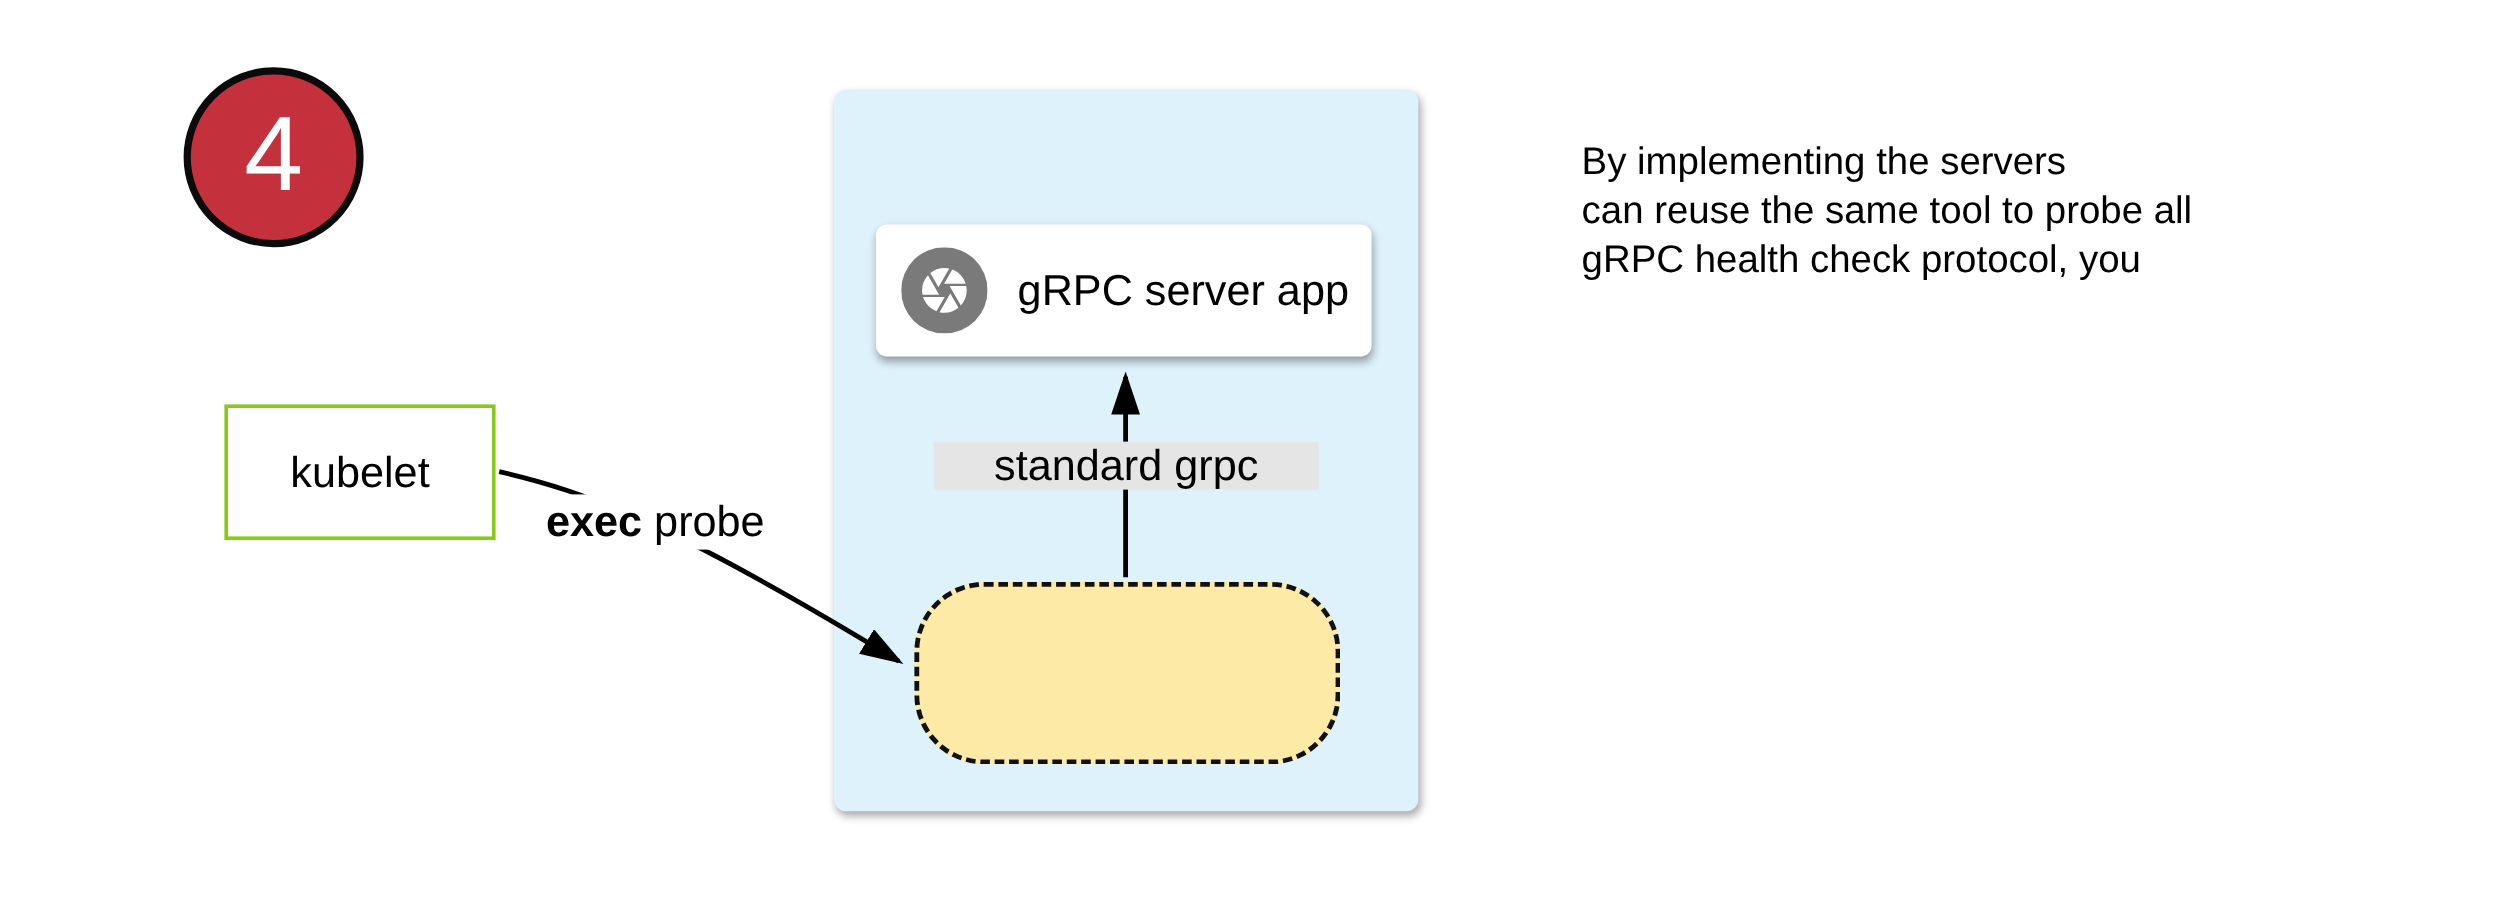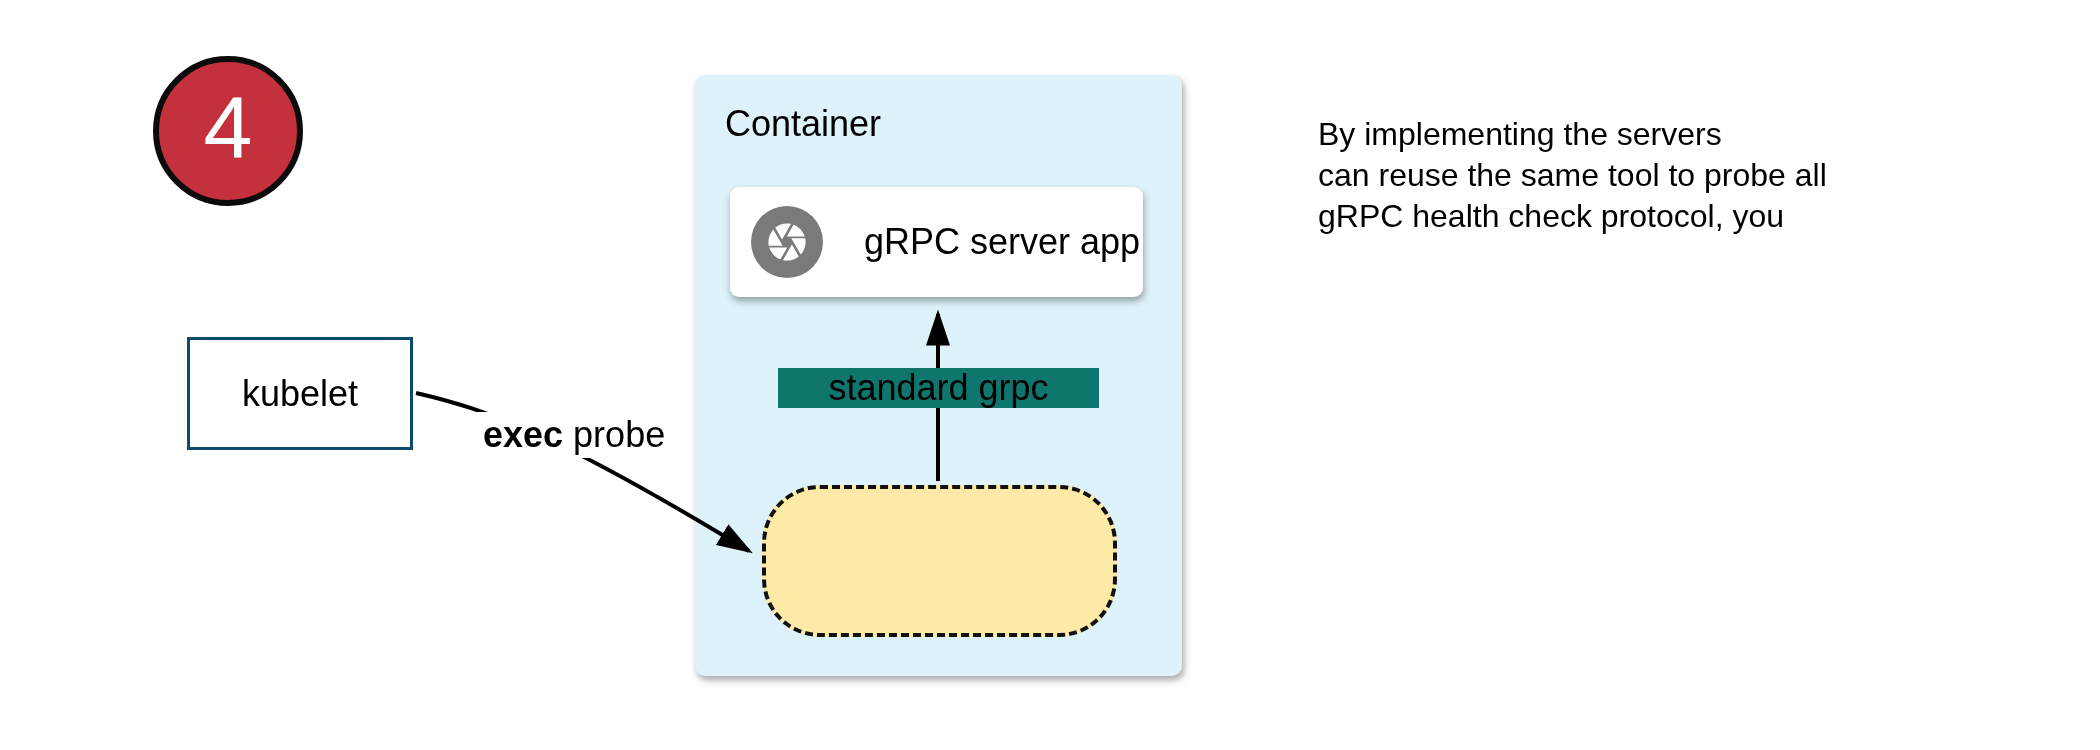--- a/index.html
+++ b/index.html
@@ -41,42 +41,42 @@
   }
 
   
   .kubelet {
     position: absolute;
     left: 187px;
     top: 337px;
     width: 226px;
     height: 113px;
     background: #ffffff;
-    border: 3px solid #0c4a6e;
+    border: 3px solid #84cc16;
     box-sizing: border-box;
     display: flex;
     align-items: center;
     justify-content: center;
     font-size: 36px;
     color: #000000;
   }
 
   
   .exec-label {
     position: absolute;
     left: 449px;
     top: 412px;
     padding: 2px 6px;
     background: #ffffff;
     font-size: 36px;
     color: #000000;
     z-index: 5;
     white-space: pre;
   }
-  .exec-label b { font-weight: bold; margin-left: 28px; }
+  .exec-label b { font-weight: bold; }
 
   
   .container-box {
     position: absolute;
     left: 695px;
     top: 75px;
     width: 487px;
     height: 601px;
     background: #def2fb;
     border-radius: 10px;
@@ -97,36 +97,35 @@
     top: 112px;
     width: 413px;
     height: 110px;
     background: #ffffff;
     border-radius: 9px;
     box-shadow: 1px 4px 7px rgba(0,0,0,0.35);
     display: flex;
     align-items: center;
     padding-left: 21px;
     box-sizing: border-box;
-    gap: 16px;
   }
   .server-app-label {
     font-size: 36px;
     color: #000000;
     margin-left: 25px;
   }
   .aperture { width: 72px; height: 72px; flex: 0 0 auto; }
 
   
   .protocol-label {
     position: absolute;
     left: 778px;
     top: 368px;
     width: 321px;
-    background: #0f766e;
+    background: #e5e5e5;
     text-align: center;
     font-size: 36px;
     line-height: 40px;
     color: #000000;
     z-index: 5;
   }
 
   
   .health-probe {
     position: absolute;
@@ -185,21 +184,20 @@
     <span class="badge-number">4</span>
   </div>
 
   <div class="kubelet">
     <span>kubelet</span>
   </div>
 
   <div class="exec-label"><b>exec</b><span> probe</span></div>
 
   <div class="container-box">
-    <div class="container-title">Container</div>
 
     <div class="server-app">
       <svg class="aperture" viewBox="0 0 24 24" aria-hidden="true">
         <circle cx="12" cy="12" r="12" fill="#7a7a7a"></circle>
         <g transform="translate(12,12) scale(0.62) translate(-12,-12)">
           <path fill="#ffffff" d="M9.4 10.5l4.77-8.26C13.47 2.09 12.75 2 12 2c-2.4 0-4.6.85-6.32 2.25l3.66 6.35.06-.1zM21.54 9c-.92-2.92-3.15-5.26-6-6.34L11.88 9h9.66zm.26 1h-7.49l.29.5 4.76 8.25C21 16.97 22 14.61 22 12c0-.69-.07-1.35-.2-2zM8.54 12l-3.9-6.75C3.01 7.03 2 9.39 2 12c0 .69.07 1.35.2 2h7.49l-1.15-2zm-6.08 3c.92 2.92 3.15 5.26 6 6.34L12.12 15H2.46zm11.27 0l-3.9 6.76c.7.15 1.42.24 2.17.24 2.4 0 4.6-.85 6.32-2.25l-3.66-6.35-.93 1.6z"></path>
         </g>
       </svg>
       <span class="server-app-label">gRPC server app</span>
     </div>

